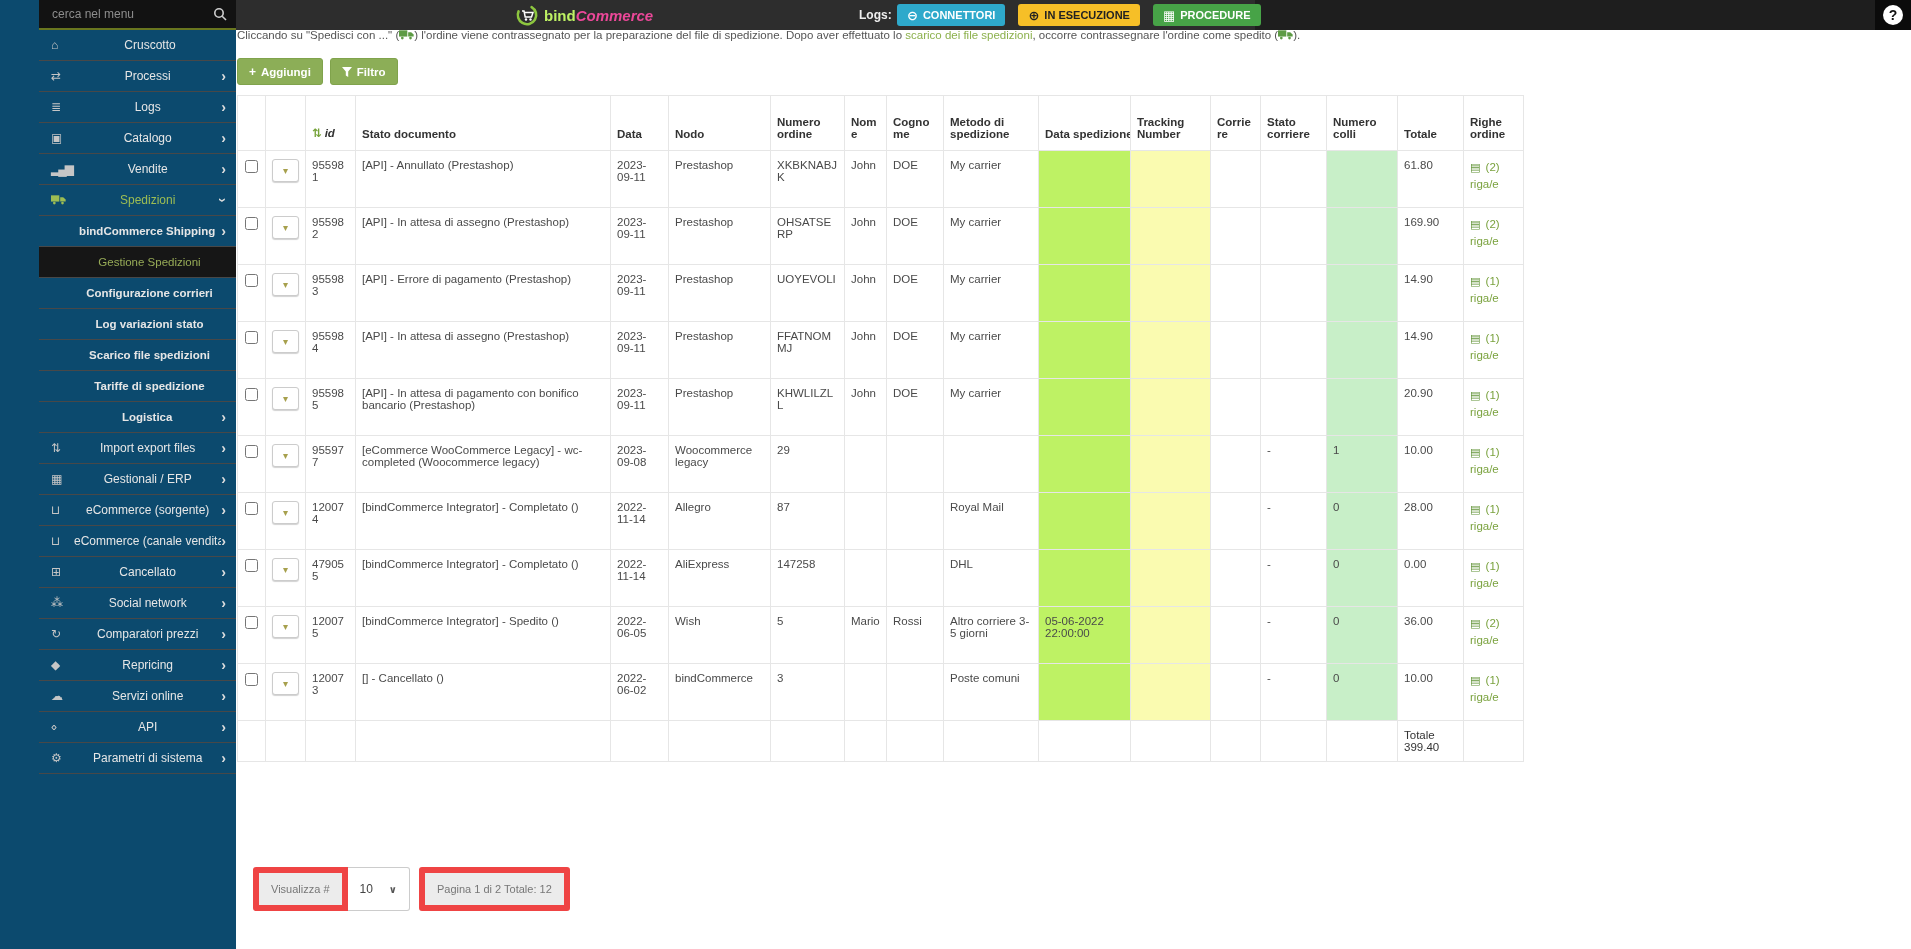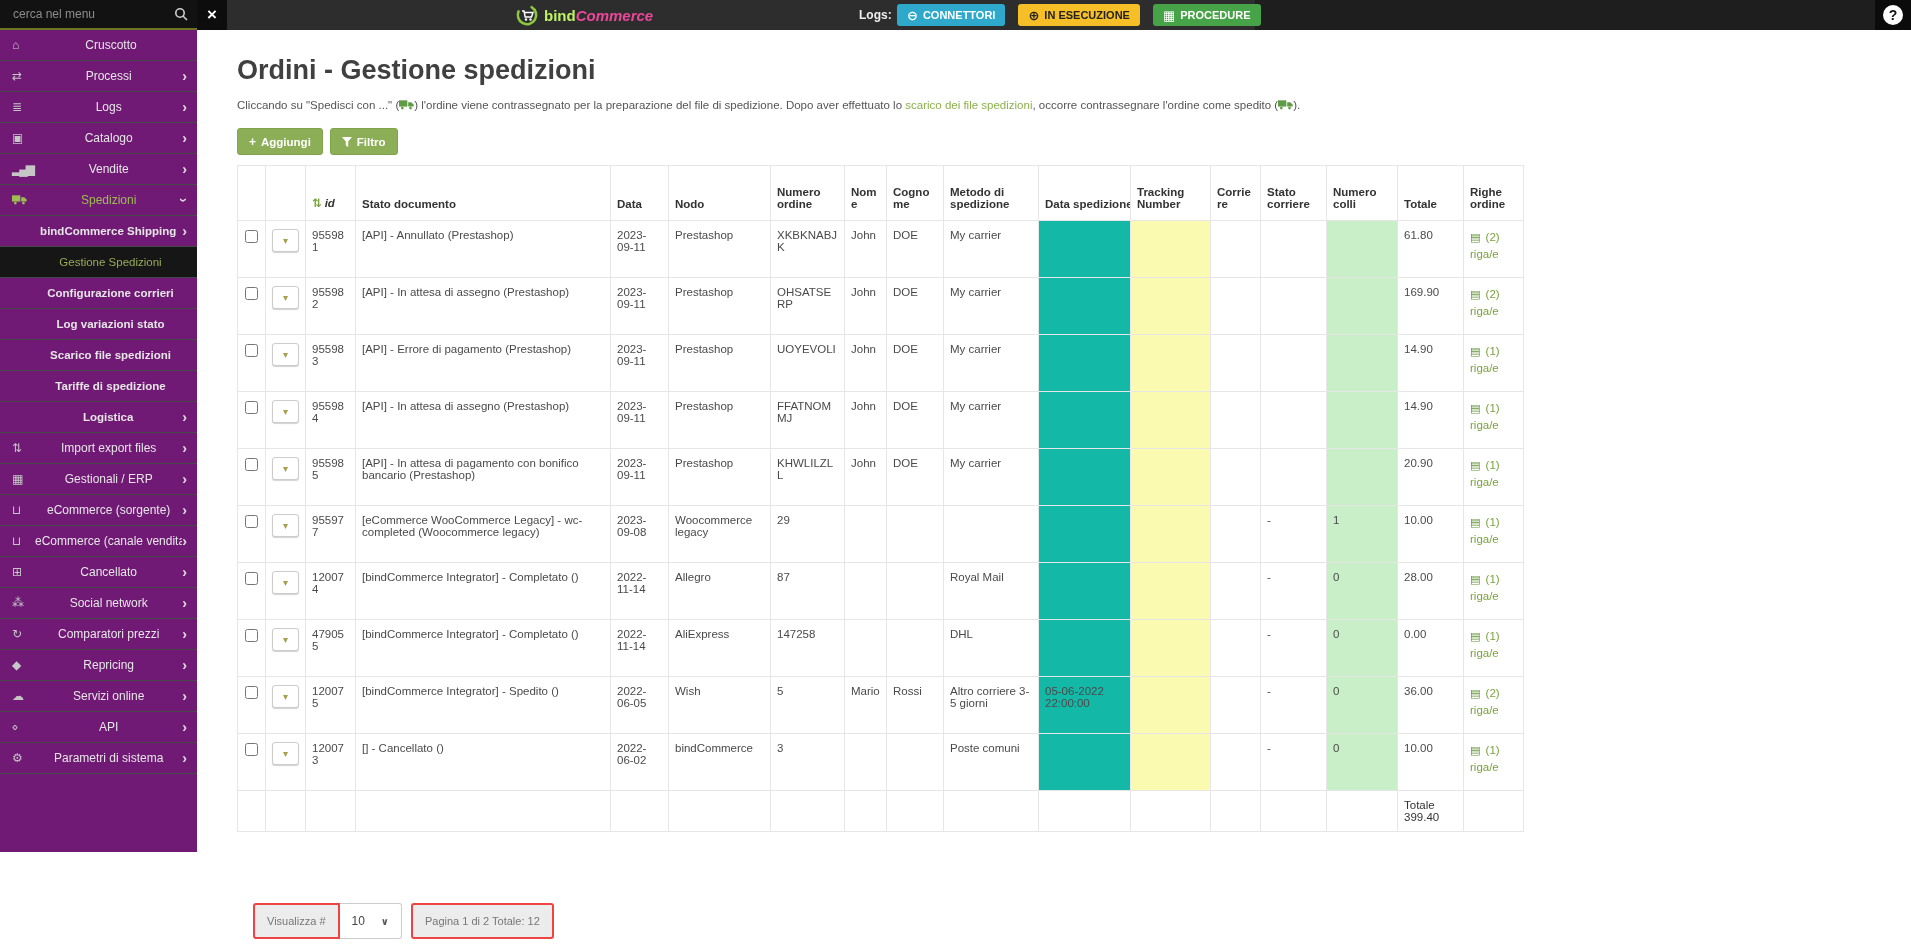--- a/index.html
+++ b/index.html
@@ -1,20 +1,20 @@
 <!DOCTYPE html>
 <html><head>
 <meta charset="utf-8">
 <style>
   html,body{margin:0;padding:0;}
   body{width:1911px;height:949px;font-family:"Liberation Sans","DejaVu Sans",sans-serif;background:#fff;overflow:hidden;cursor:default;}
   .app{position:relative;width:1911px;height:949px;overflow:hidden;}
 
   
-  .sidebar{position:absolute;left:0;top:0;width:197px;height:852px;background:#701a75;z-index:6;}
+  .sidebar{position:absolute;left:0;top:0;width:197px;height:949px;background:#0c4a6e;z-index:6;padding-left:39px;}
   .s-search{height:30px;background:#121212;border-bottom:2px solid #69761f;display:flex;align-items:center;padding:0 9px 0 11px;box-sizing:border-box;}
   .s-search input{flex:1;background:transparent;border:none;outline:none;color:#bbb;font-size:12px;min-width:0;}
   .s-search input::placeholder{color:#8d8d8d;}
   .s-search svg{flex:none;}
   .menu-item{display:flex;align-items:center;height:30px;padding:0 10px 0 12px;border-bottom:1px solid #484848;color:#e6e6e6;font-size:12px;cursor:pointer;}
   .menu-item .mi-icon{width:23px;color:#c6c6c6;font-size:12px;flex:none;letter-spacing:-2px;}
   .menu-item .mi-icon svg{vertical-align:-1px;}
   .menu-item .mi-label{flex:1;white-space:nowrap;overflow:hidden;text-align:center;}
   .menu-item .mi-chev{color:#dedede;font-size:14px;font-weight:700;line-height:1;}
   .mi-chev.down{transform:rotate(90deg);}
@@ -56,33 +56,33 @@
   .gbtn{background:#8cae57;border:1px solid #80a34c;color:#fff;border-radius:3px;font-size:11.5px;font-weight:700;padding:5px 11px;display:flex;align-items:center;gap:5px;cursor:pointer;font-family:inherit;height:27px;box-sizing:border-box;}
   .gbtn .bi{font-size:12px;line-height:1;}
 
   
   table#grid{border-collapse:collapse;table-layout:fixed;width:1286px;font-size:11.5px;color:#4a4a4a;}
   #grid th,#grid td{border:1px solid #e6e6e6;padding:8px 6px;text-align:left;vertical-align:top;overflow:hidden;word-wrap:break-word;}
   #grid th{color:#333;font-weight:700;vertical-align:bottom;padding-bottom:10px;height:36px;}
   #grid th.nowrap{white-space:nowrap;}
   #grid tbody td{height:40px;}
   #grid tfoot td{height:24px;color:#333;}
-  .c-orange{background:#14b8a6;}
+  .c-orange{background:#bef264;}
   .c-yellow{background:#fafbb0;}
   .c-green{background:#c8efc8;}
   .sort{color:#76a33a;margin-right:3px;}
   th.col-id{color:#76a33a;font-style:italic;}
   .rbtn{width:27px;height:23px;background:#fff;border:1px solid #ccc;border-radius:3px;box-shadow:0 1px 1px rgba(0,0,0,.18);cursor:pointer;color:#a7a04d;font-size:10px;line-height:1;padding:0;}
   #grid input[type=checkbox]{width:13px;height:13px;margin:1px 0 0 1px;}
   .riga{color:#7aa23e;cursor:pointer;display:inline-block;line-height:17px;text-decoration:none;}
   .ricon{color:#63953a;font-size:11px;margin-right:2px;}
 
   
   .pager{position:absolute;left:56px;bottom:8px;display:flex;align-items:stretch;}
-  .pbox{background:#ececec;border:2px solid #ef4444;color:#777;font-size:11px;padding:10px 12px;border-radius:3px 0 0 3px;}
+  .pbox{background:#ececec;border:6px solid #ef4444;color:#777;font-size:11px;padding:10px 12px;border-radius:3px 0 0 3px;}
   .psel{display:flex;align-items:center;gap:16px;background:#fff;border:1px solid #ccc;border-left:none;padding:8px 12px;font-size:12px;color:#444;border-radius:0 3px 3px 0;cursor:pointer;}
   .psel .chev{color:#555;font-size:10px;font-weight:700;}
   .pinfo{margin-left:9px;border-radius:3px;}
 </style>
 </head>
 <body>
 
 <div class="app">
 
   <aside class="sidebar">
@@ -243,21 +243,20 @@
   </header>
 
   <div class="crumb">
     <span>Sei qui:</span>
     <a>Spedizioni</a>
     <span class="sep">/</span>
     <a>Gestione Spedizioni</a>
   </div>
 
   <main>
-    <h1>Ordini - Gestione spedizioni</h1>
     <p class="para" id="para1">Cliccando su "Spedisci con ..." (<span class="truck"><svg width="15" height="11" viewBox="0 0 18 12" fill="currentColor">
             <path d="M0 1h10v7.5H0z"></path>
             <path d="M11 3.2h3.6l3 2.8v2.5H11z"></path>
             <circle cx="4" cy="10.3" r="1.6"></circle>
             <circle cx="13.8" cy="10.3" r="1.6"></circle>
           </svg></span>) l'ordine viene contrassegnato per la preparazione del file di spedizione. Dopo aver effettuato lo <a>scarico dei file spedizioni</a>, occorre contrassegnare l'ordine come spedito (<span class="truck"><svg width="15" height="11" viewBox="0 0 18 12" fill="currentColor">
             <path d="M0 1h10v7.5H0z"></path>
             <path d="M11 3.2h3.6l3 2.8v2.5H11z"></path>
             <circle cx="4" cy="10.3" r="1.6"></circle>
             <circle cx="13.8" cy="10.3" r="1.6"></circle>

